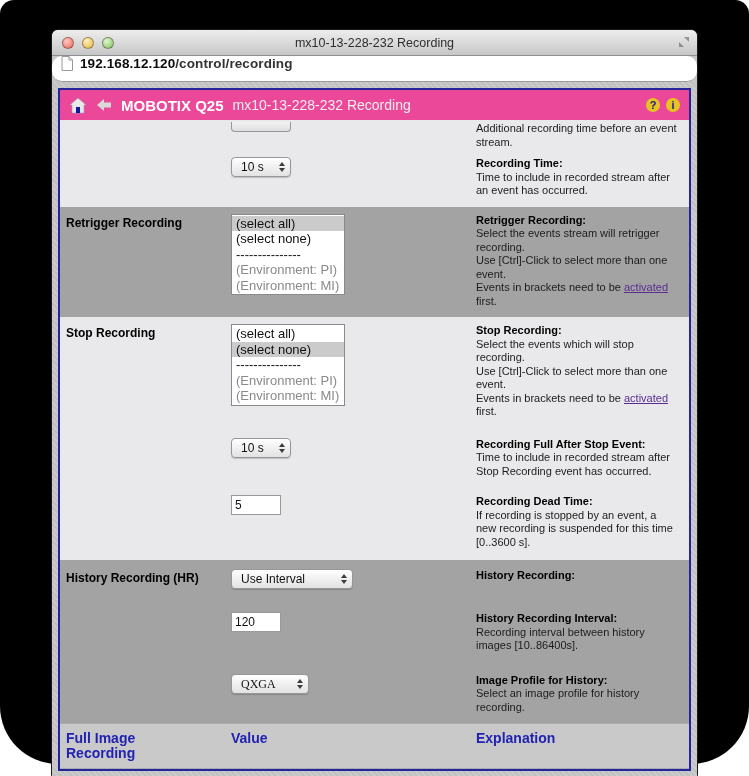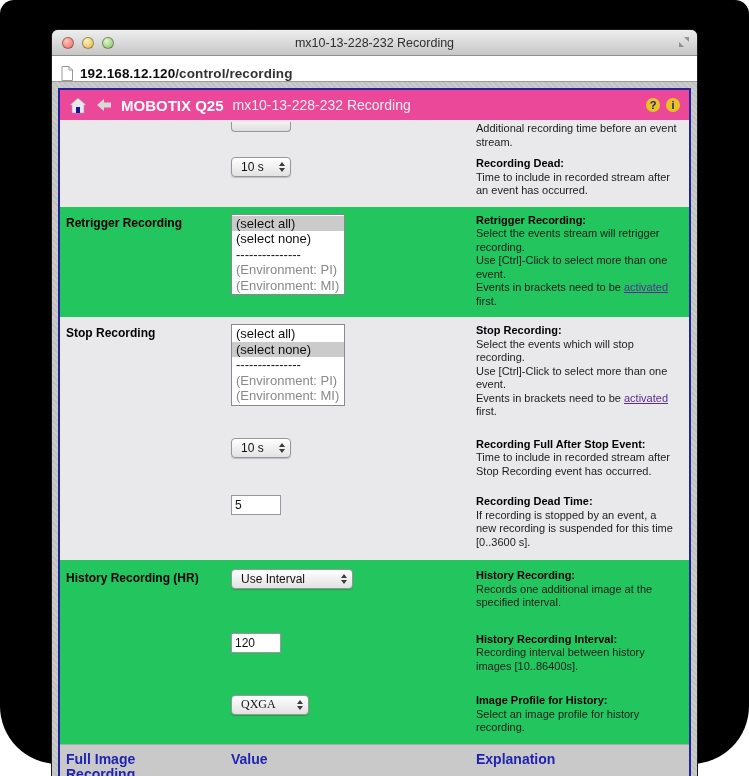--- a/index.html
+++ b/index.html
@@ -17,37 +17,37 @@
     border-bottom:1px solid #8f8f8f;border-radius:6px 6px 0 0;position:relative;
     display:flex;align-items:center;}
   .lights{display:flex;gap:8px;margin-left:10px;z-index:2;}
   .light{width:12px;height:12px;border-radius:50%;box-sizing:border-box;border:1px solid rgba(60,40,30,.45);}
   .light.red{background:radial-gradient(circle at 35% 30%,#ffc7bd,#e9695d);}
   .light.yellow{background:radial-gradient(circle at 35% 30%,#fff0c0,#e0b73e);}
   .light.green{background:radial-gradient(circle at 35% 30%,#e0f5cf,#7cc25c);}
   .win-title{position:absolute;left:0;right:0;text-align:center;font-size:12.5px;color:#2e2e2e;}
   .resize-ic{position:absolute;right:7px;top:6px;width:12px;height:12px;opacity:.55;}
   .urlbar{height:25px;background:#fff;border-bottom:1px solid #9b9b9b;
-    display:flex;align-items:flex-end;padding:0 9px;gap:7px;}
+    display:flex;align-items:flex-start;padding:0 9px;gap:7px;border-radius:10px;}
   .url-text{font-size:13.5px;color:#0d0d0d;font-weight:bold;letter-spacing:.1px;}
   .url-text .path{font-weight:bold;color:#333;}
   
   .content{padding:6px;background:#c7c7c7;
     background-image:repeating-linear-gradient(45deg,#cbcbcb 0 2px,#c1c1c1 2px 4px);}
   .page{border:2px solid #24249c;background:#fdfdfd;}
   .appbar{background:#ec4899;height:30px;display:flex;align-items:center;padding:0 9px;gap:9px;}
   .brand{color:#fff;font-weight:bold;font-size:15px;white-space:nowrap;}
   .app-title{color:#efefef;font-size:14px;white-space:nowrap;}
   .help-group{margin-left:auto;display:flex;gap:6px;align-items:center;}
   .badge{width:14px;height:14px;border-radius:50%;background:#e6c520;color:#15159b;
     font-size:11px;font-weight:bold;display:flex;align-items:center;justify-content:center;line-height:14px;}
   .home-ic,.back-ic{display:flex;align-items:center;}
   
   .bg-gray{background:#e9e9eb;}
-  .bg-white{background:#22c55e;}
+  .bg-white{background:#a3a3a3;}
   .sub{display:grid;grid-template-columns:165px 245px 1fr;align-items:start;
     padding:5px 8px 3px 6px;box-sizing:border-box;}
   .lbl{font-size:12px;font-weight:bold;color:#000;padding-top:2px;}
   .exp{font-size:11px;color:#1c1c1c;line-height:13.5px;padding-right:4px;}
   .exp-title{font-weight:bold;color:#000;}
   a.link{color:#5a2d91;text-decoration:underline;cursor:pointer;}
   
   .mac-select{display:inline-flex;align-items:center;justify-content:space-between;
     border:1px solid #979797;border-radius:4px;background:linear-gradient(#ffffff,#e2e2e2);
     height:20px;padding:0 5px 0 9px;font-size:12px;color:#111;box-sizing:border-box;
@@ -130,21 +130,21 @@
           <div>
             <span class="mac-select" style="width:60px;">
               <span>10 s</span>
               <span class="arrows">
                   <i class="up"></i>
                   <i class="dn"></i>
                 </span>
             </span>
           </div>
           <div class="exp">
-            <span class="exp-title">Recording Dead:</span><br>
+            <span class="exp-title">Recording Time:</span><br>
             <span>Time to include in recorded stream after an event has occurred.</span>
           </div>
         </div>
       </div>
 
       <div class="bg-white" style="padding:2px 0 6px;">
         <div class="sub">
           <div class="lbl">Retrigger Recording</div>
           <div class="listbox">
             <div class="opt selected">(select all)</div>
@@ -214,21 +214,20 @@
             <span class="mac-select" style="width:122px;">
               <span>Use Interval</span>
               <span class="arrows">
                   <i class="up"></i>
                   <i class="dn"></i>
                 </span>
             </span>
           </div>
           <div class="exp">
             <span class="exp-title">History Recording:</span><br>
-            <span>Records one additional image at the specified interval.</span>
           </div>
         </div>
         <div class="sub" style="padding-top:20px;">
           <div></div>
           <div>
             <input class="text-input" type="text" value="120" style="">
           </div>
           <div class="exp">
             <span class="exp-title">History Recording Interval:</span><br>
             <span>Recording interval between history images [10..86400s].</span>

